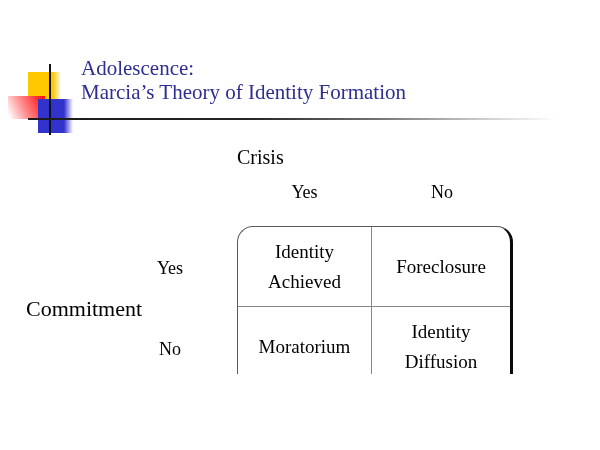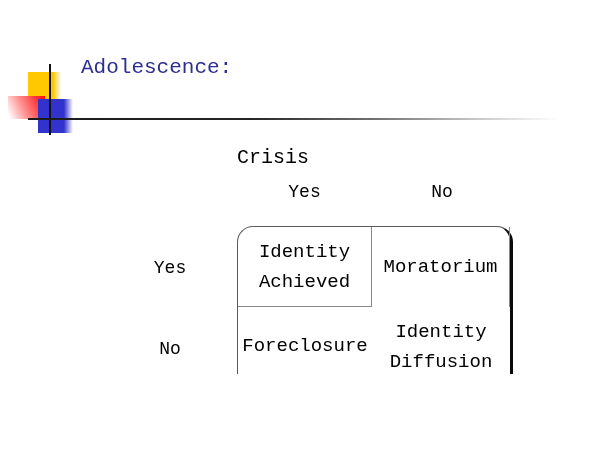--- a/index.html
+++ b/index.html
@@ -6,21 +6,21 @@
     margin: 0;
     padding: 0;
     background: #ffffff;
   }
   .slide {
     position: relative;
     width: 600px;
     height: 374px;
     background: #ffffff;
     overflow: hidden;
-    font-family: Liberation Mono, monospace;
+    font-family: Liberation Serif, serif;
     color: #000000;
   }
 
   
   .deco-yellow {
     position: absolute;
     left: 28px; top: 72px;
     width: 33px; height: 33px;
     background: linear-gradient(to right, #FFC800 0%, #FFC800 76%, rgba(255,200,0,0) 100%);
   }
@@ -138,31 +138,33 @@
 <div class="slide">
 
   <div class="deco-yellow"></div>
   <div class="deco-red"></div>
   <div class="deco-blue"></div>
   <div class="deco-vline"></div>
   <div class="deco-hline"></div>
 
   <h1 class="title" style="color: rgb(45, 45, 146);">
     <span>Adolescence:</span><br>
+    <span>Marcia’s Theory of Identity Formation</span>
   </h1>
 
   <div class="crisis-label">Crisis</div>
   <div class="col-header-yes">Yes</div>
   <div class="col-header-no">No</div>
 
+  <div class="commitment-label">Commitment</div>
   <div class="row-header-yes">Yes</div>
   <div class="row-header-no">No</div>
 
   <div class="matrix-table">
     <div class="cell tl">Identity
 Achieved</div>
+    <div class="cell tr">Foreclosure</div>
     <div class="cell bl">Moratorium</div>
-    <div class="cell tr">Foreclosure</div>
     <div class="cell br">Identity
 Diffusion</div>
   </div>
 
 </div>
 
 </body></html>

